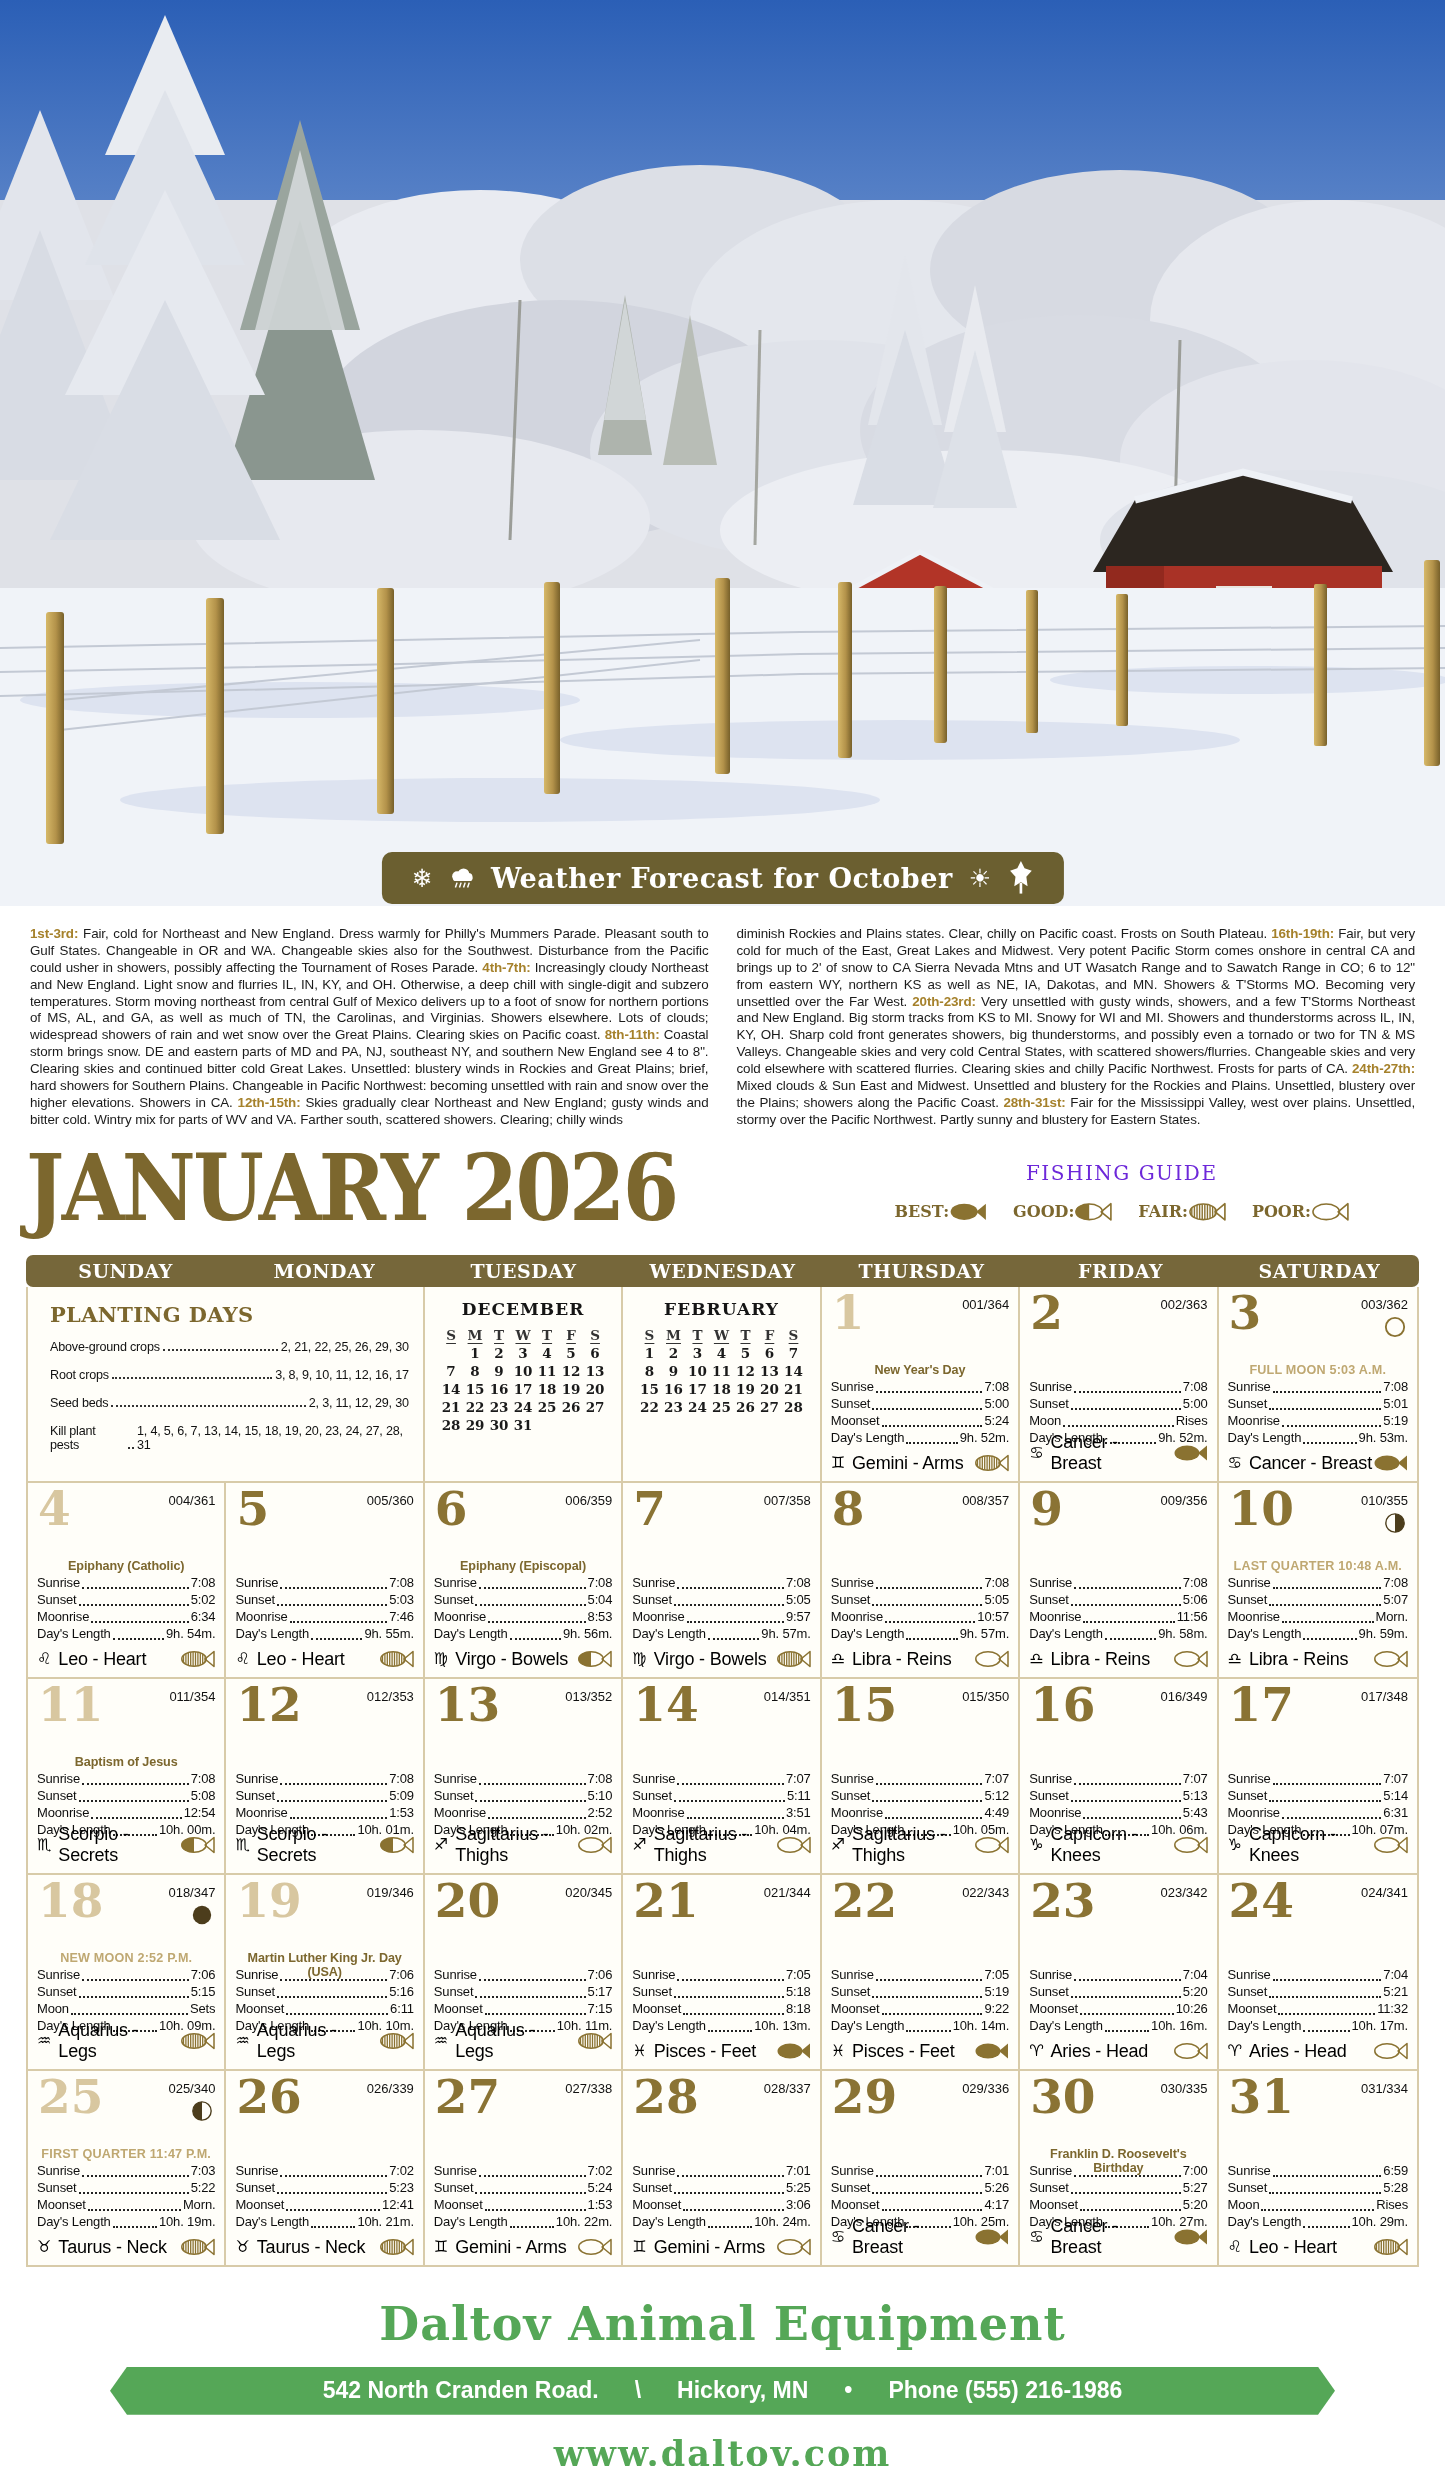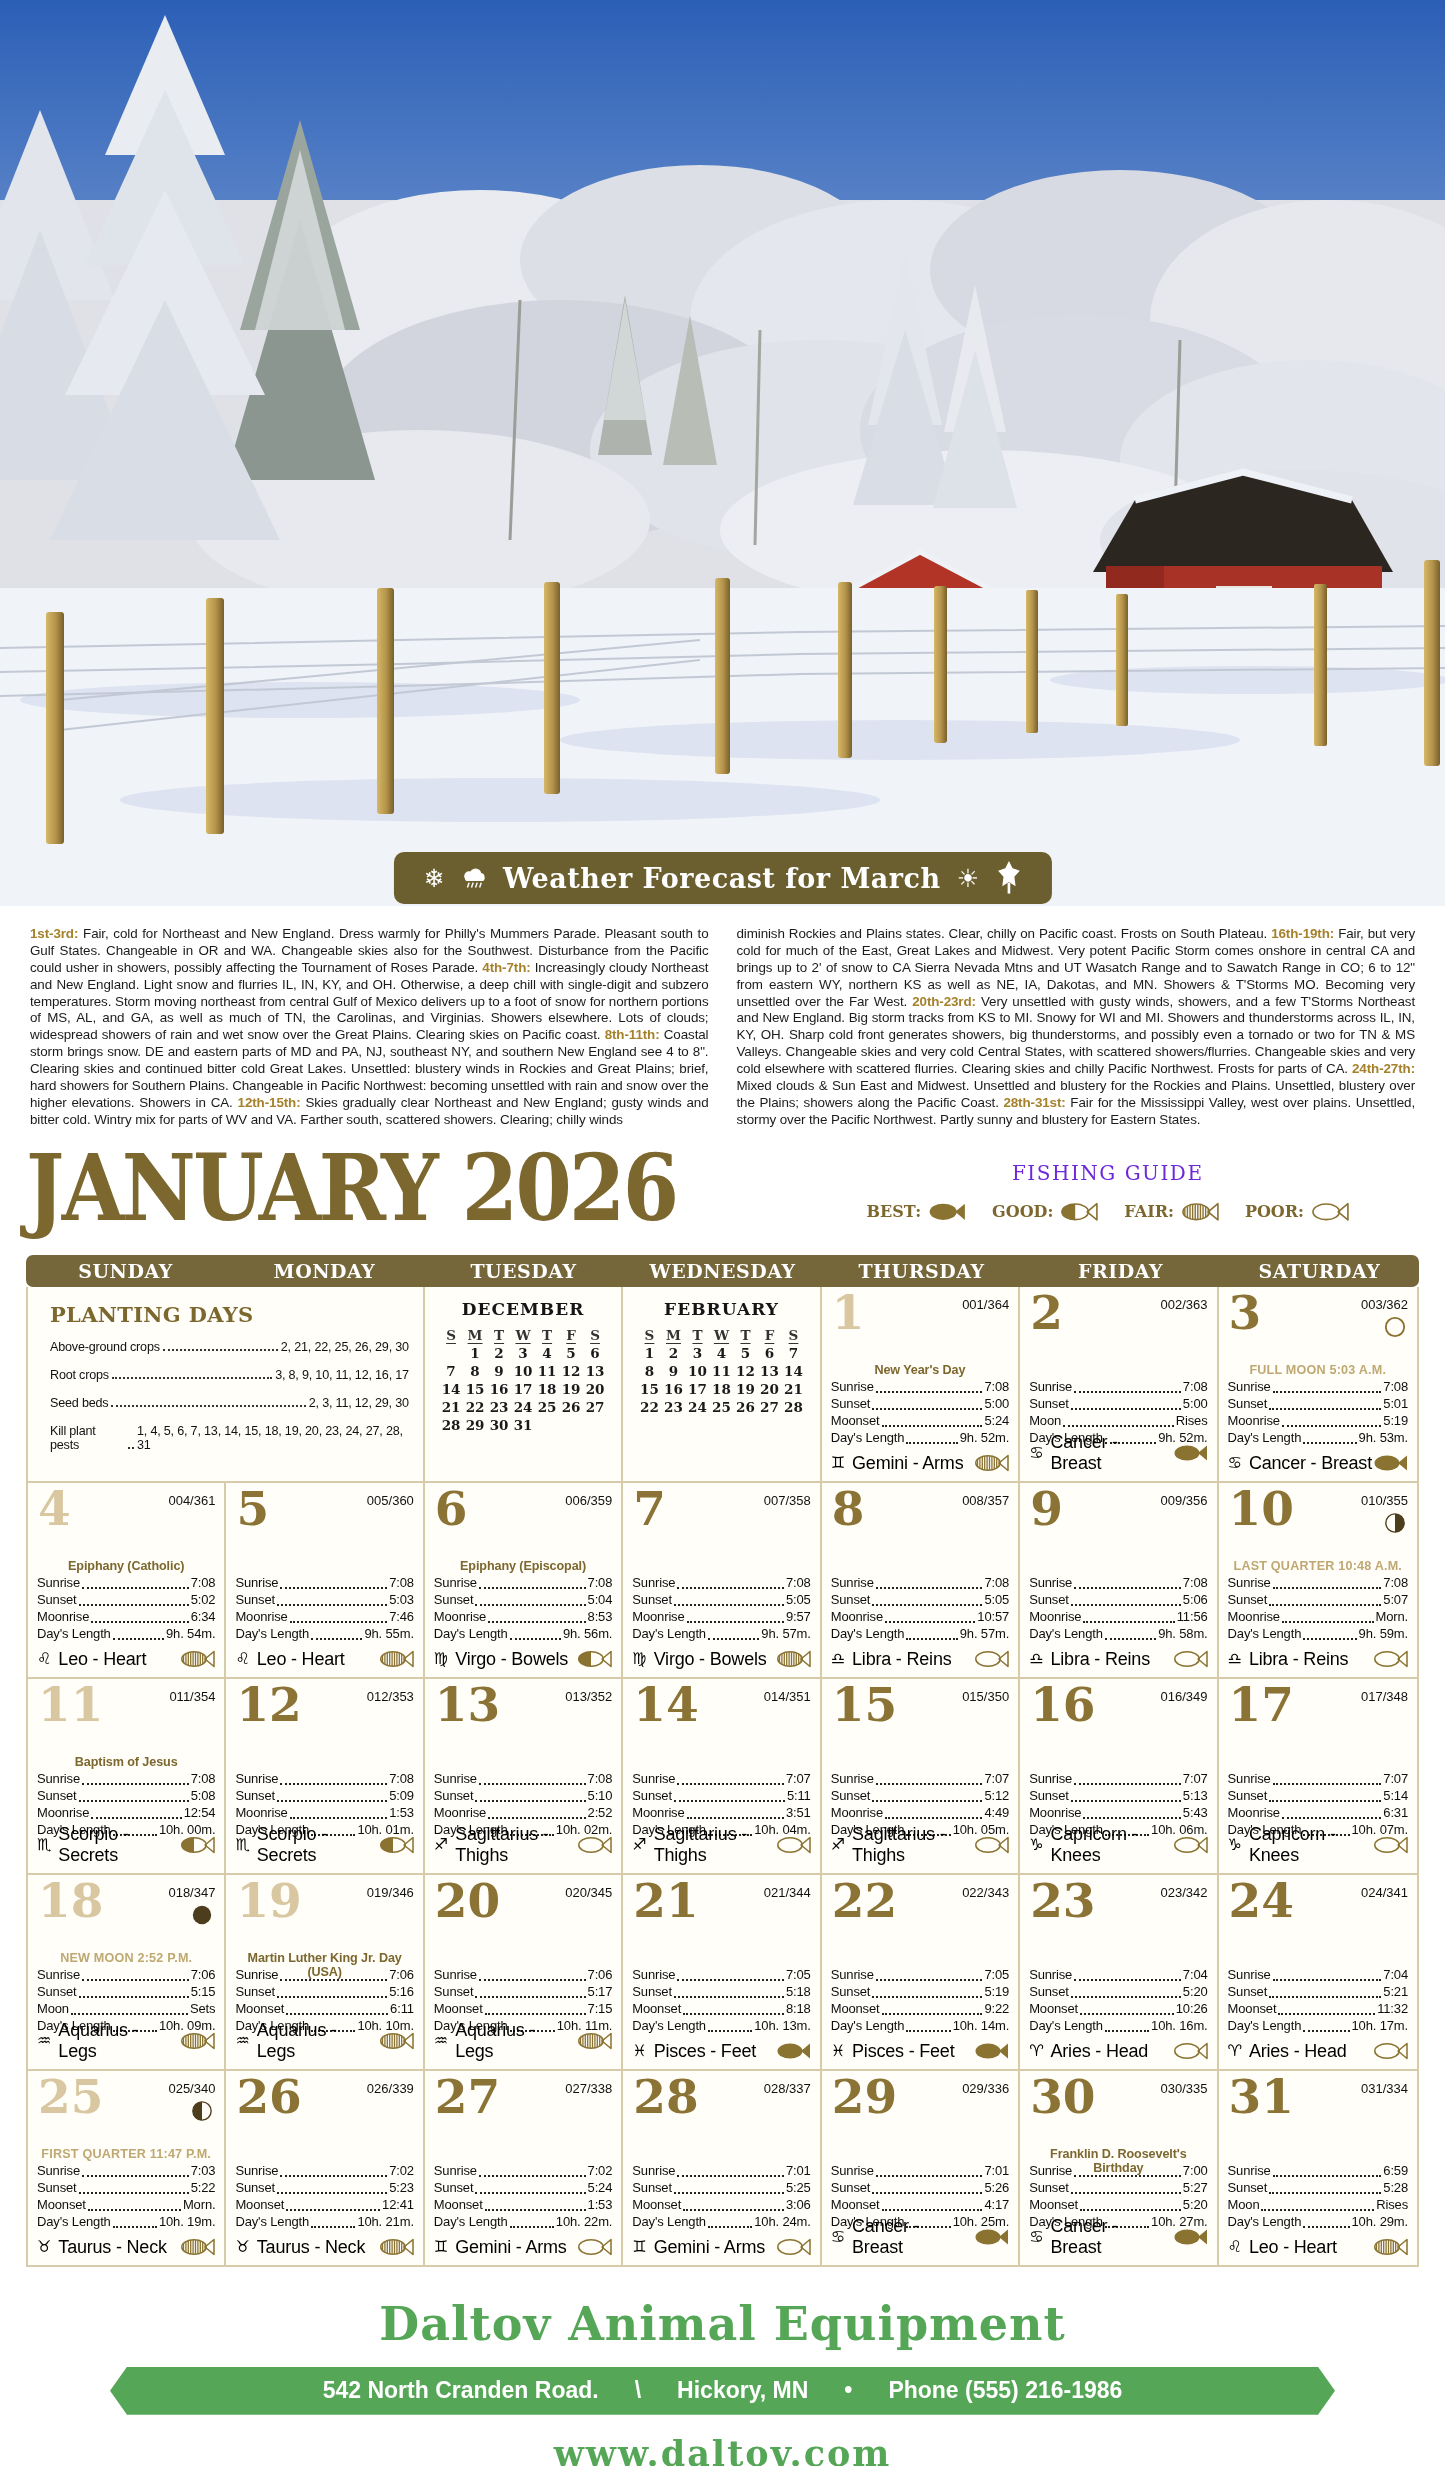--- a/index.html
+++ b/index.html
@@ -17,21 +17,21 @@
   .forecast{display:flex;gap:28px;margin:20px 30px 0 30px;}
   .fcol{flex:1;font-size:13.4px;line-height:1.26;text-align:justify;color:#1b1b1b;letter-spacing:-.1px;}
   .range{color:#a5812b;font-weight:700;}
   
   .cal-header{position:relative;margin:14px 26px 0 26px;height:104px;}
   .month-title{font-family:"DejaVu Serif",serif;font-weight:700;font-size:92px;line-height:.98;
       color:#7c672e;letter-spacing:-3px;white-space:nowrap;transform:scaleX(.88);transform-origin:left center;}
   .fishing{position:absolute;right:70px;top:18px;text-align:center;}
   .fishing-title{font-family:"DejaVu Serif",serif;font-weight:400;font-size:20px;color:#6d28d9;letter-spacing:1.5px;}
   .legend{display:flex;gap:26px;margin-top:16px;align-items:center;}
-  .legend-item{display:flex;align-items:center;gap:7px;
+  .legend-item{display:flex;align-items:center;
       font-family:"DejaVu Serif",serif;font-weight:700;font-size:16px;color:#7c672e;}
   
   .weekday-bar{display:grid;grid-template-columns:repeat(7,1fr);background:#76673a;
       margin:8px 26px 0 26px;height:32px;align-items:center;border-radius:7px;}
   .weekday{color:#fff;text-align:center;font-family:"DejaVu Serif",serif;font-weight:700;
       font-size:19px;letter-spacing:.5px;}
   
   .grid{display:grid;grid-template-columns:repeat(7,1fr);grid-auto-rows:196px;margin:0 26px;
       border-left:2px solid #d8cba9;border-right:2px solid #d8cba9;background:#fffef9;}
   .cell{position:relative;border-right:2px solid #d8cba9;border-bottom:2px solid #d8cba9;}
@@ -186,21 +186,21 @@
             <circle cx="24" cy="11" r="5"></circle>
             <rect x="5" y="9" width="24" height="7" rx="3.5"></rect>
           </g>
         <g stroke="#fff" stroke-width="1.8">
             <line x1="10" y1="18" x2="8" y2="24"></line>
             <line x1="15" y1="18" x2="13" y2="24"></line>
             <line x1="20" y1="18" x2="18" y2="24"></line>
             <line x1="25" y1="18" x2="23" y2="24"></line>
           </g>
       </svg>
-      <span>Weather Forecast for March</span>
+      <span>Weather Forecast for October</span>
       <span class="uicon">☀</span>
       <svg width="20" height="26" viewBox="0 0 20 28">
         <path d="M10,0 L13,6 L19,8 L14.5,13 L15.5,21 L10,17.5 L4.5,21 L5.5,13 L1,8 L7,6 Z" fill="#fff"></path>
         <line x1="10" y1="18" x2="10" y2="27" stroke="#fff" stroke-width="2.2"></line>
       </svg>
     </div>
   </div>
 
   <div class="forecast">
     <div class="fcol" id="fcol-left"><span class="range">1st-3rd: </span>Fair, cold for Northeast and New England. Dress warmly for Philly's Mummers Parade. Pleasant south to Gulf States. Changeable in OR and WA. Changeable skies also for the Southwest. Disturbance from the Pacific could usher in showers, possibly affecting the Tournament of Roses Parade. <span class="range">4th-7th: </span>Increasingly cloudy Northeast and New England. Light snow and flurries IL, IN, KY, and OH. Otherwise, a deep chill with single-digit and subzero temperatures. Storm moving northeast from central Gulf of Mexico delivers up to a foot of snow for northern portions of MS, AL, and GA, as well as much of TN, the Carolinas, and Virginias. Showers elsewhere. Lots of clouds; widespread showers of rain and wet snow over the Great Plains. Clearing skies on Pacific coast. <span class="range">8th-11th: </span>Coastal storm brings snow. DE and eastern parts of MD and PA, NJ, southeast NY, and southern New England see 4 to 8". Clearing skies and continued bitter cold Great Lakes. Unsettled: blustery winds in Rockies and Great Plains; brief, hard showers for Southern Plains. Changeable in Pacific Northwest: becoming unsettled with rain and snow over the higher elevations. Showers in CA. <span class="range">12th-15th: </span>Skies gradually clear Northeast and New England; gusty winds and bitter cold. Wintry mix for parts of WV and VA. Farther south, scattered showers. Clearing; chilly winds </div>

